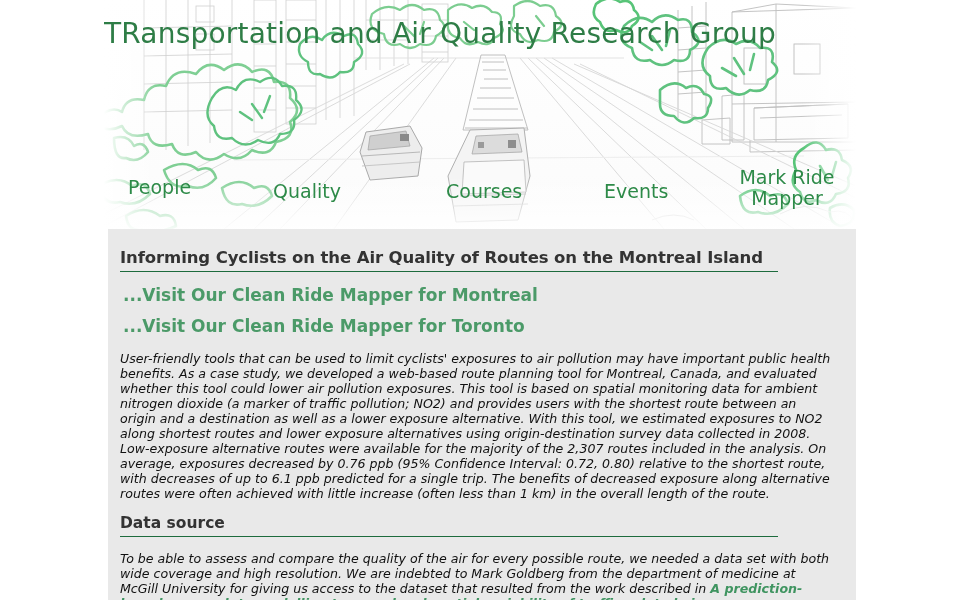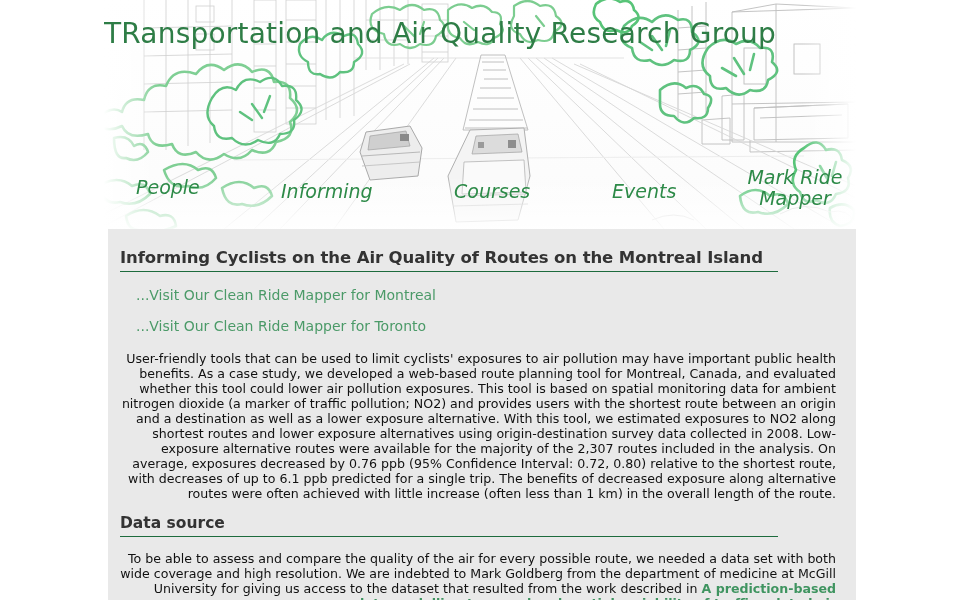--- a/index.html
+++ b/index.html
@@ -46,26 +46,25 @@
     font-size: 28px;
     font-weight: 400;
     color: #2e7d46;
     letter-spacing: 0.2px;
     white-space: nowrap;
     z-index: 5;
   }
 
   #nav {
     position: absolute;
-    left: 16px;
+    left: 8px;
     top: 163px;
     width: 752px;
     height: 60px;
     z-index: 6;
-    font-style: italic;
   }
   .nav-item {
     position: absolute;
     font-family: "DejaVu Sans", "Liberation Sans", sans-serif;
     font-size: 19px;
     font-weight: 400;
     color: #2d8a48;
     line-height: 21px;
     white-space: nowrap;
     text-decoration: none;
@@ -102,39 +101,40 @@
     padding: 0 0 3px 0;
     font-size: 15.5px;
     font-weight: bold;
     color: #333333;
     line-height: 19px;
     border-bottom: 1.5px solid #1d6b3d;
     width: 658px;
   }
 
   p.link-line {
-    margin: 16px 0 0 16px;
-    font-size: 14px;
-    font-weight: normal;
+    margin: 16px 0 0 3px;
+    font-size: 17px;
+    font-weight: bold;
     line-height: 15px;
     color: #4b9a68;
   }
   p.link-line a {
     color: #4b9a68;
     text-decoration: none;
     cursor: pointer;
   }
 
   p.body-text {
     margin: 17px 8px 0 0;
     font-size: 12.6px;
     line-height: 15px;
     color: #111111;
-    text-align: right;
+    text-align: left;
     width: 716px;
+    font-style: italic;
   }
   p.body-text.tight { margin-top: 14px; }
 
   a.inline-link {
     color: #3f9460;
     font-weight: bold;
     text-decoration: none;
     cursor: pointer;
   }
 </style>
@@ -315,21 +315,21 @@
         <rect x="0" y="0" width="54" height="229" fill="url(#edgeFadeL)"></rect>
         <rect x="698" y="0" width="54" height="229" fill="url(#edgeFadeR)"></rect>
         <rect x="0" y="176" width="752" height="53" fill="url(#botFade)"></rect>
       </svg>
     </div>
 
     <div id="banner-title">TRansportation and Air Quality Research Group</div>
 
     <nav id="nav">
       <a class="nav-item" style="left:16px; top:14px;">People</a>
-      <a class="nav-item" style="left:161px; top:18px;">Informing</a>
+      <a class="nav-item" style="left:161px; top:18px;">Quality</a>
       <a class="nav-item" style="left:334px; top:18px;">Courses</a>
       <a class="nav-item" style="left:492px; top:18px;">Events</a>
       <a class="nav-item two-line" style="left:608px; top:4px; width:134px;">
         <span>Mark Ride</span><br>
         <span>Mapper</span>
       </a>
     </nav>
   </div>
 
   <main id="content">

